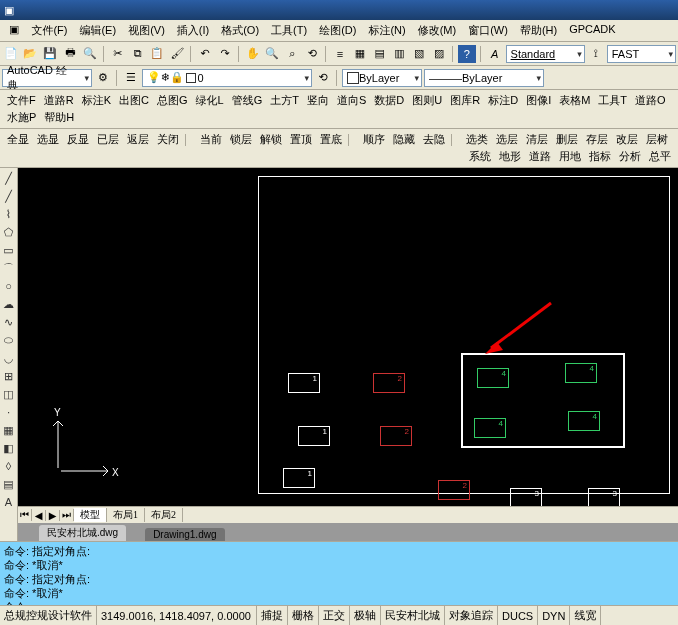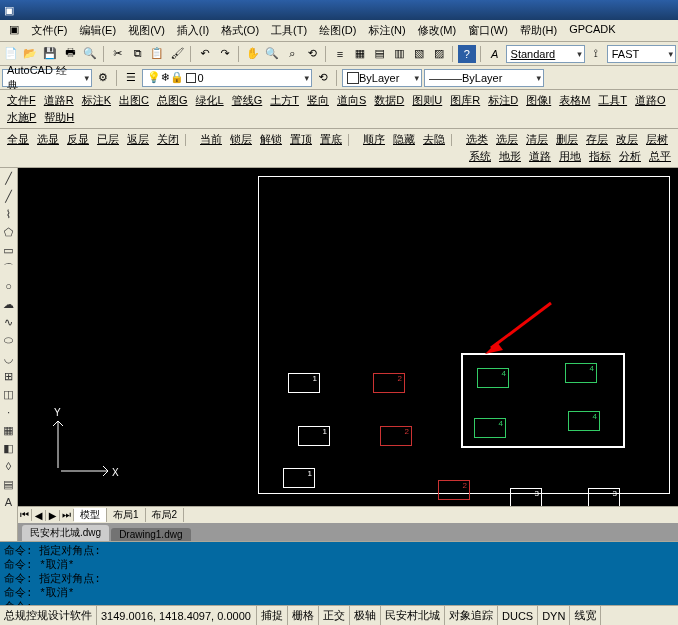--- a/index.html
+++ b/index.html
@@ -71,21 +71,20 @@
   }
   .ribbon {
     background: #ece9d8;
     display: flex;
     align-items: center;
     padding: 2px 3px;
     border-bottom: 1px solid #aca899;
     gap: 0;
     flex-wrap: wrap;
     font-size:11px;
-    text-decoration:underline;
   }
   .ribbon span, .ribbon a { padding: 1px 4px; white-space: nowrap; }
   .ribbon .rsep { border-left:1px solid #aca899; height:12px; margin:0 2px;}
   .main {
     flex: 1;
     display: flex;
     min-height: 0;
   }
   .lefttools {
     width: 18px;
@@ -133,41 +132,40 @@
   .ucs text { fill:#fff; font-size:10px; }
   .layout-tabs {
     background:#ece9d8;
     height:17px;
     display:flex;
     align-items:center;
     font-size:10px;
     border-top:1px solid #aca899;
   }
   .ltbtn { width:14px; text-align:center; border-right:1px solid #aca899;}
-  .ltab { padding:0 6px; border-right:1px solid #aca899; position:relative;}
+  .ltab { padding:0 6px; border-right:1px solid #aca899; position:relative;font-family:Liberation Serif, serif;}
   .ltab.active { background:#fff; }
   .filetabs {
     background:#999;
     height:18px;
     display:flex;
     align-items:flex-end;
     padding:0 4px;
     gap:2px;
   }
-  .ftab { background:#ccc; padding:1px 8px; border-radius:3px 3px 0 0; font-size:10px;}
+  .ftab { background:#ccc; padding:1px 8px; border-radius:3px 3px 0 0; font-size:10px;margin-left:17px;}
   .ftab.active { background:#737373; }
   .cmdwin {
-    background:#0369a1;
+    background:#7dd3fc;
     border-top:1px solid #aca899;
     height:64px;
     overflow:hidden;
     padding:2px 4px;
     font-size:11px;
     line-height:14px;
-    font-family:Liberation Mono, monospace;
   }
   .statusbar {
     background:#ece9d8;
     border-top:1px solid #aca899;
     height:20px;
     display:flex;
     font-size:11px;
   }
   .statusbar .cell { padding:0 4px; border-right:1px solid #aca899; height:100%; display:flex; align-items:center;}
   .colorbox { width:12px; height:12px; border:1px solid #333; display:inline-block; }

